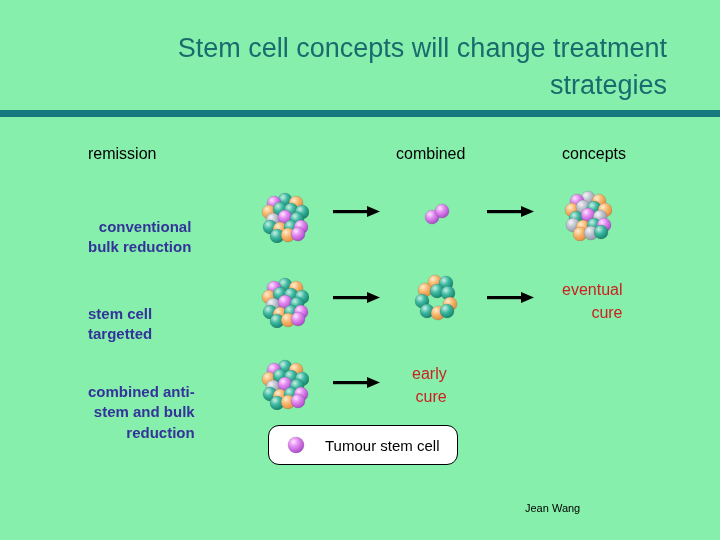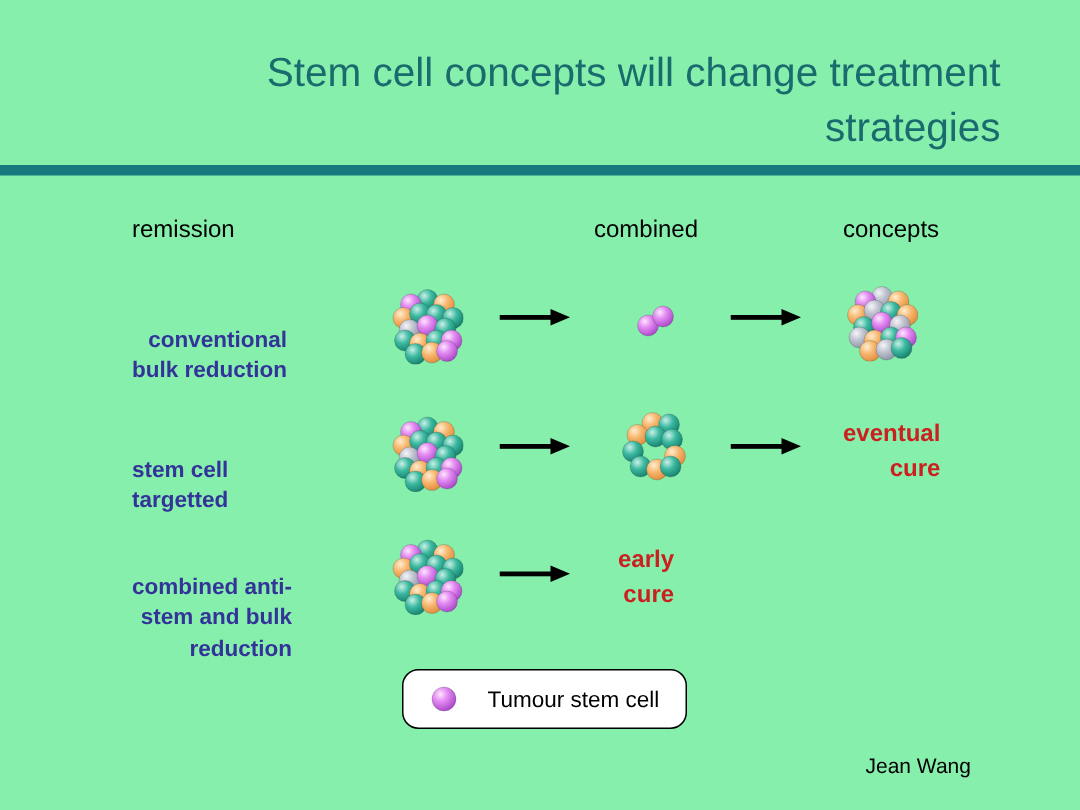--- a/index.html
+++ b/index.html
@@ -22,33 +22,33 @@
     background:var(--rule-color);
   }
   .col-header{
     position:absolute;font-size:16px;color:#000000;white-space:nowrap;
   }
   .row-label{
     position:absolute;font-size:15px;font-weight:700;line-height:1.35;
     color:var(--label-color);white-space:pre-line;margin-top:24px;
   }
   .outcome{
-    position:absolute;font-size:16px;font-weight:700;line-height:1.45;
+    position:absolute;font-size:16px;font-weight:400;line-height:1.45;
     color:var(--outcome-color);white-space:pre-line;
   }
   .fig{position:absolute;display:block;line-height:0;}
   .legend-box{
-    position:absolute;left:268px;top:446px;width:190px;height:40px;
+    position:absolute;left:268px;top:425px;width:190px;height:40px;
     border:1.6px solid #000000;border-radius:11px;background:#ffffff;
     display:flex;align-items:center;box-sizing:border-box;
   }
   .legend-icon{margin-left:18px;line-height:0;}
   .legend-label{margin-left:20px;font-size:15px;color:#000000;}
   .author{
-    position:absolute;left:577px;top:502px;font-size:14px;color:#000000;
+    position:absolute;left:525px;top:502px;font-size:11px;color:#000000;
   }
 </style>
 </head>
 <body>
 
 <div class="slide">
 
   <svg width="0" height="0" style="position:absolute" aria-hidden="true">
     <defs>
       <radialGradient id="gt" cx="35%" cy="30%" r="75%">

